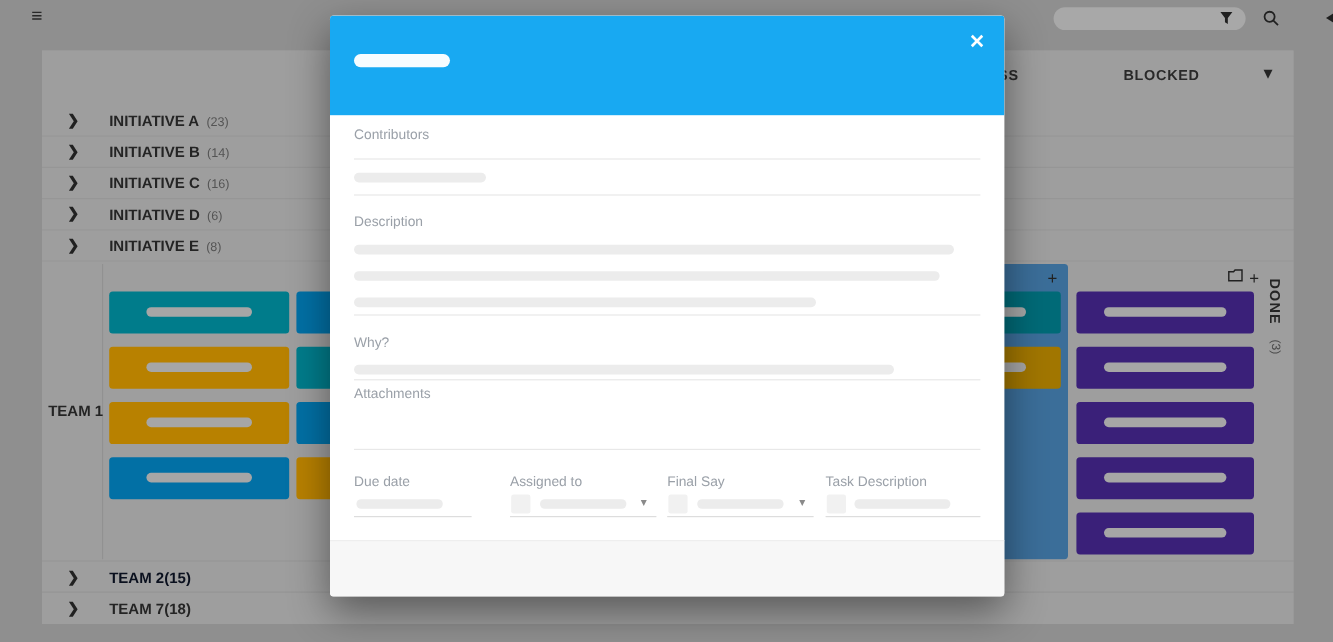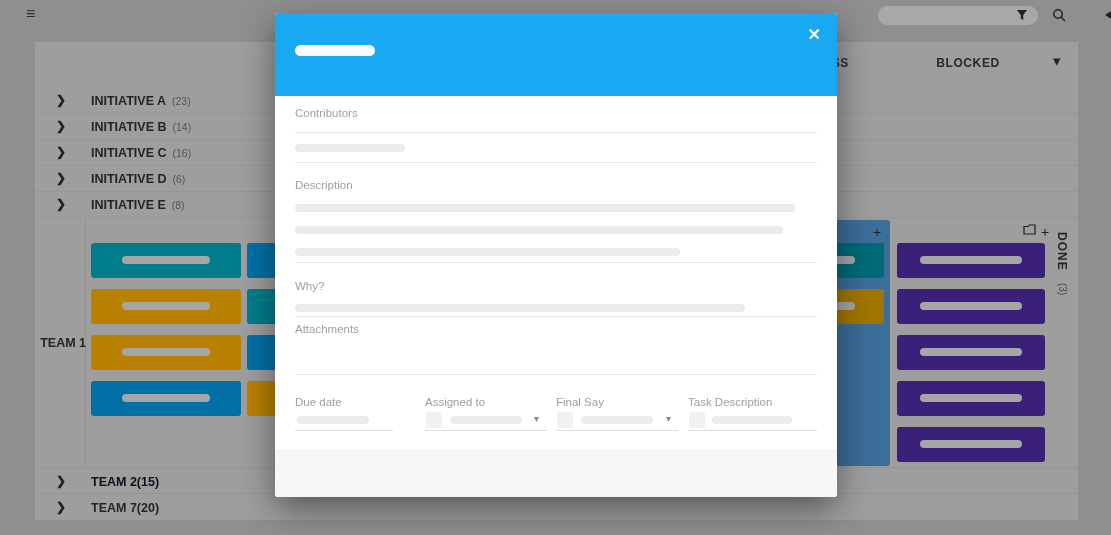--- a/index.html
+++ b/index.html
@@ -171,21 +171,21 @@
       <span class="dc">(3)</span>
     </div>
   </div>
 
   <div class="team-row" style="top:425px">
     <span class="chev" style="position:absolute;left:21px;top:6px;font-size:12px;font-weight:bold;color:#2e2e2e">❯</span>
     <span class="nm" style="position:absolute;left:56px;top:7px;font-size:12.5px;font-weight:bold;color:#0f172a"><span>TEAM 2</span><span class="ct">(15)</span></span>
   </div>
   <div class="team-row" style="top:451px">
     <span class="chev" style="position:absolute;left:21px;top:6px;font-size:12px;font-weight:bold;color:#2e2e2e">❯</span>
-    <span class="nm" style="position:absolute;left:56px;top:7px;font-size:12.5px;font-weight:bold;color:#333"><span>TEAM 7</span><span class="ct">(20)</span></span>
+    <span class="nm" style="position:absolute;left:56px;top:7px;font-size:12.5px;font-weight:bold;color:#333"><span>TEAM 7</span><span class="ct">(18)</span></span>
   </div>
 </div>
 
 <div class="backdrop"></div>
 
 <div class="modal">
   <div class="m-head">
     <div class="m-title-pill"></div>
     <span class="m-close">✕</span>
   </div>

